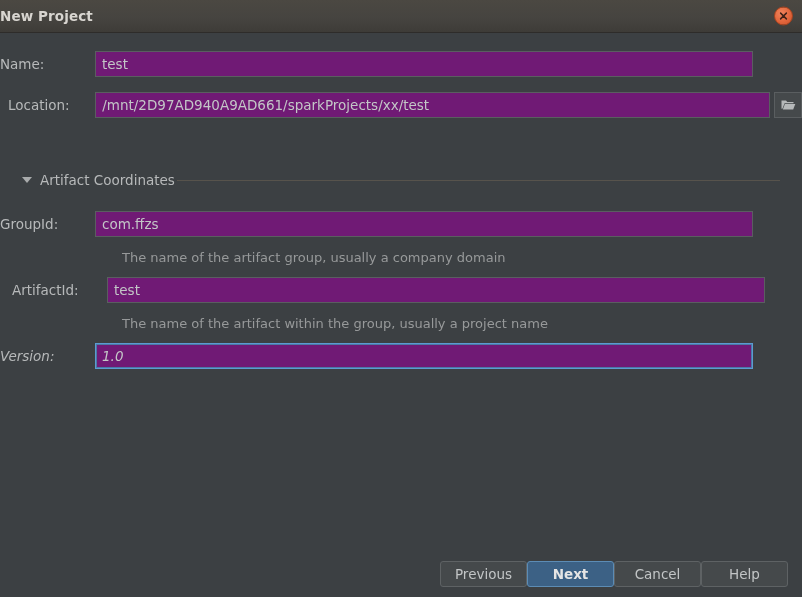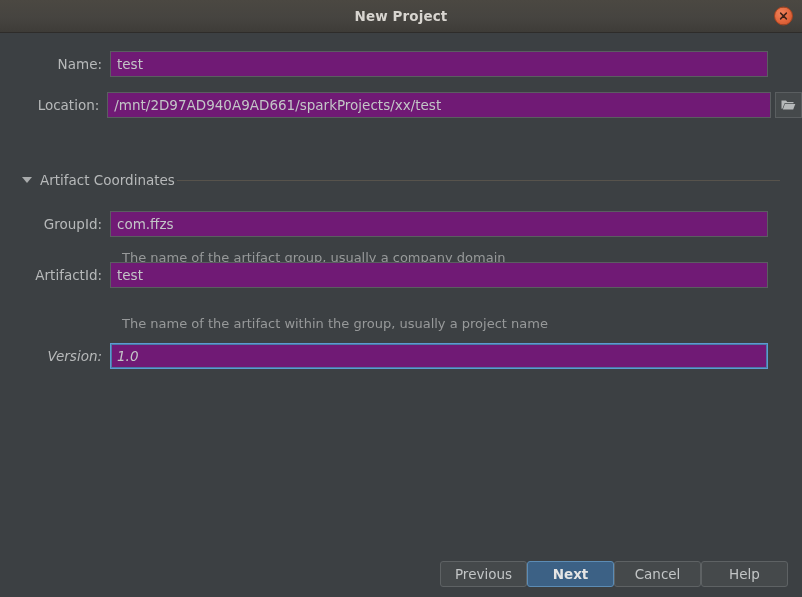--- a/index.html
+++ b/index.html
@@ -20,21 +20,21 @@
   }
 
   
   .titlebar {
     position: relative;
     height: 33px;
     background: linear-gradient(to bottom, #4b4842 0%, #464440 55%, #3e3c38 100%);
     border-bottom: 1px solid #2e2c2a;
     display: flex;
     align-items: center;
-    justify-content: center;
+    justify-content: flex-start;
   }
   .titlebar-text {
     font-size: 13.5px;
     font-weight: bold;
     color: #d8d5d0;
     letter-spacing: 0.1px;
   }
   .close-btn {
     position: absolute;
     right: 9px;
@@ -61,22 +61,21 @@
 
   .field-row {
     position: absolute;
     display: flex;
     align-items: center;
     left: 0;
     width: 802px;
   }
 
   .field-label {
-    width: 110px;
-    text-align: right;
+    width: 95px;
     padding-right: 8px;
     font-size: 13.5px;
     color: #b7b9ba;
     white-space: nowrap;
   }
 
   .input {
     height: 26px;
     background: #701a75;
     border: 1px solid #5a5e60;
@@ -217,21 +216,21 @@
       <div class="section-title">Artifact Coordinates</div>
       <div class="section-rule"></div>
     </div>
 
     <div class="field-row" style="top:178px;">
       <div class="field-label">GroupId:</div>
       <div class="input" style="width:658px;">com.ffzs</div>
     </div>
     <div class="hint" style="top:217px;">The name of the artifact group, usually a company domain</div>
 
-    <div class="field-row" style="top:229px;">
+    <div class="field-row" style="top:244px;padding-left:12px;">
       <div class="field-label">ArtifactId:</div>
       <div class="input" style="width:658px;">test</div>
     </div>
     <div class="hint" style="top:283px;">The name of the artifact within the group, usually a project name</div>
 
     <div class="field-row" style="top:310px;font-style:italic;">
       <div class="field-label">Version:</div>
       <div class="input focused" style="width:658px;">1.0</div>
     </div>
 

